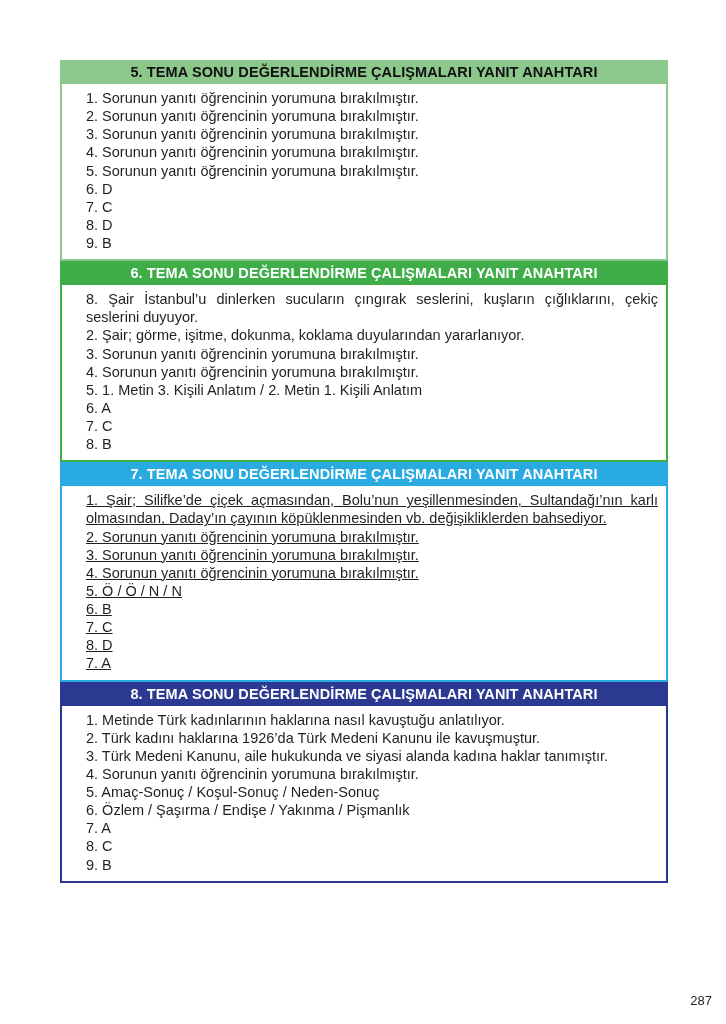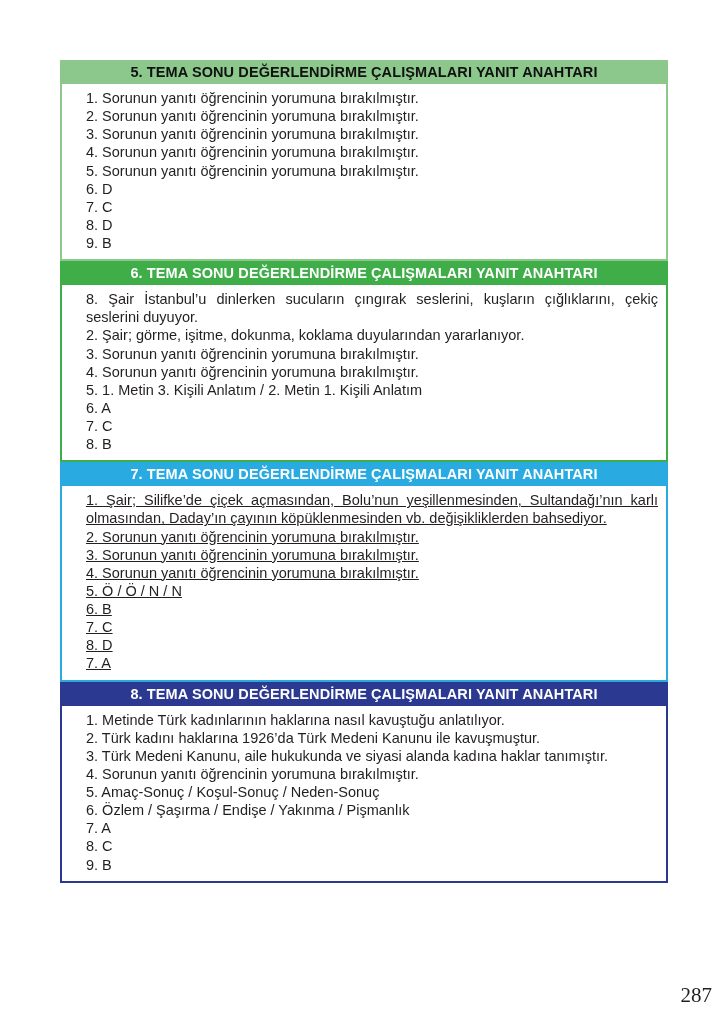--- a/index.html
+++ b/index.html
@@ -34,21 +34,21 @@
   .s5 .sec-header{background:var(--tema5-bg,#8cc88c);color:var(--tema5-fg,#111111);}
   .s5 .sec-body{border-color:var(--tema5-bg,#8cc88c);}
   .s6 .sec-header{background:var(--tema6-bg,#3fae49);color:var(--header-fg,#ffffff);}
   .s6 .sec-body{border-color:var(--tema6-bg,#3fae49);}
   .s7 .sec-header{background:var(--tema7-bg,#29abe2);color:var(--header-fg,#ffffff);}
   .s7 .sec-body{border-color:var(--tema7-bg,#29abe2);text-decoration:underline;}
   .s8 .sec-header{background:var(--tema8-bg,#2b3990);color:var(--header-fg,#ffffff);}
   .s8 .sec-body{border-color:var(--tema8-bg,#2b3990);}
   .page-number{
     position:absolute;right:14px;bottom:16px;
-    font-size:21px;color:var(--body-text,#231f20);font-family:Liberation Serif, serif;
+    font-size:13px;color:var(--body-text,#231f20);
   }
 </style>
 </head>
 <body>
 
 <div class="page">
   <main class="content">
 
     <section class="sec s5">
       <div class="sec-header">5. TEMA SONU DEĞERLENDİRME ÇALIŞMALARI YANIT ANAHTARI</div>

